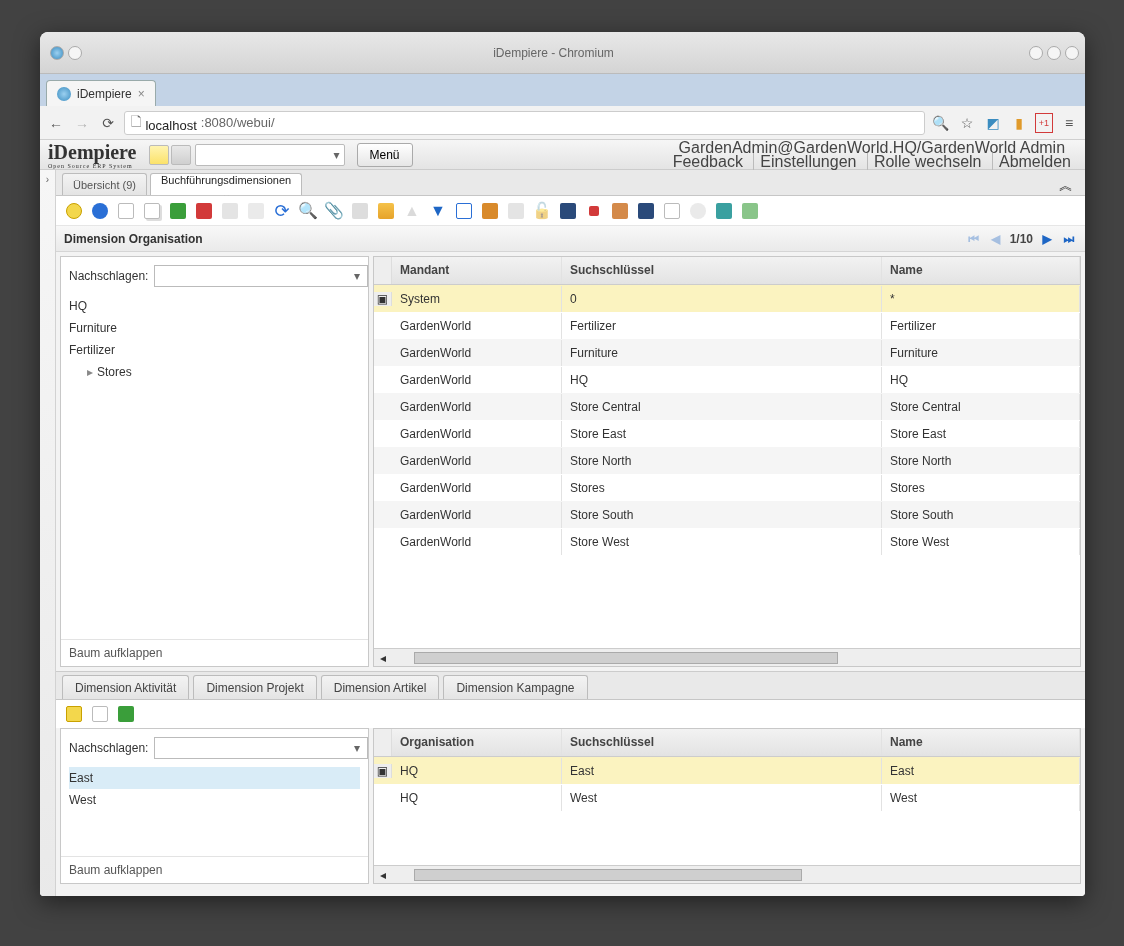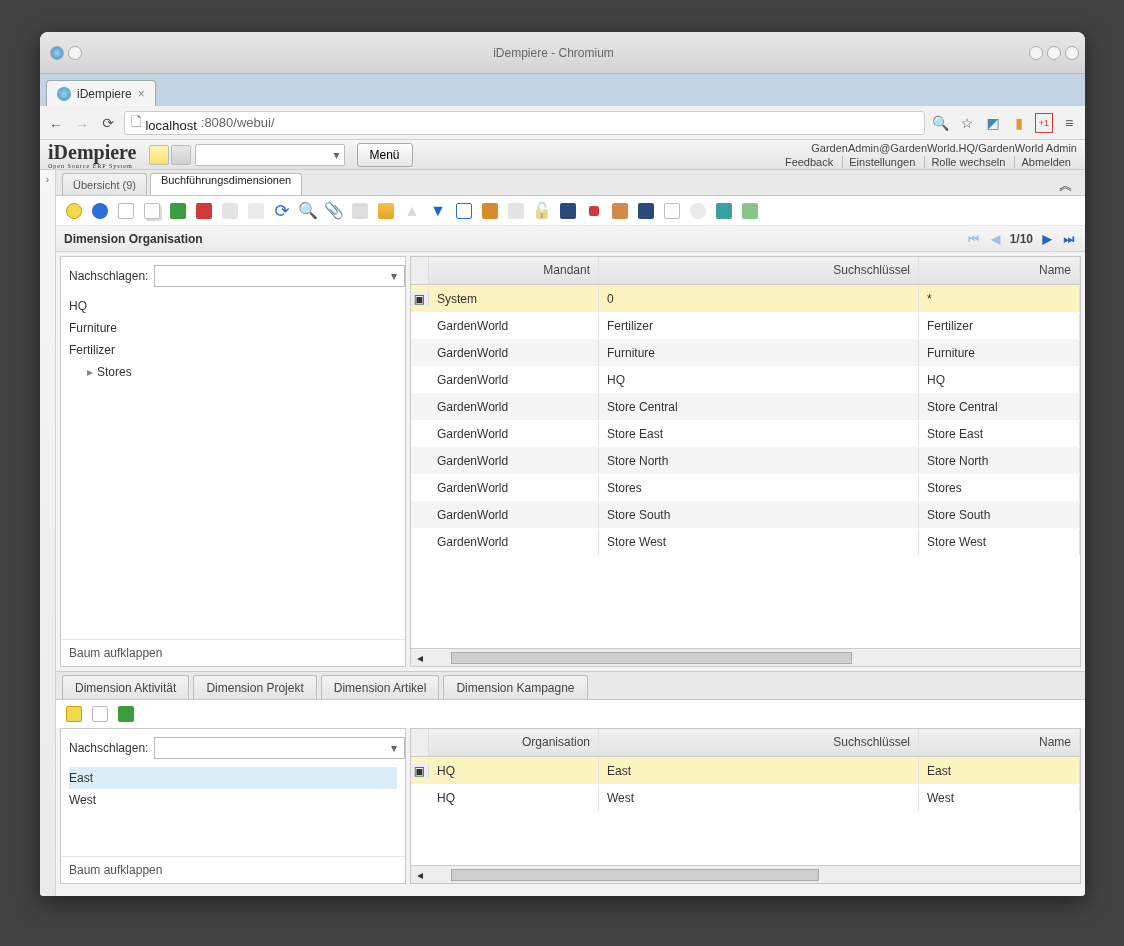--- a/index.html
+++ b/index.html
@@ -19,49 +19,49 @@
   .app-area { position: relative; height: calc(100% - 26px - 32px - 34px); background: #f3f3f3; }
   .app-header { height: 30px; background: linear-gradient(#f6f6f6,#e4e4e4); display: flex; align-items: center; padding: 0 8px; border-bottom: 1px solid #ccc; }
   .logo { font-family: Georgia, serif; font-size: 20px; font-weight: bold; color: #333; }
   .logo .sub { display: block; font-size: 6px; letter-spacing: 1px; font-weight: normal; line-height: 4px; }
   .hbtns { margin-left: 12px; display: flex; gap: 2px; }
   .hbtn { width: 20px; height: 20px; border: 1px solid #bbb; background: linear-gradient(#fff,#eee); border-radius: 2px; }
   .hbtn.yellow { background: linear-gradient(#fff4b0,#fbe26a); }
   .hbtn.gray { background: linear-gradient(#e8e8e8,#cfcfcf); }
   .search { margin-left: 4px; width: 150px; height: 22px; border: 1px solid #bbb; background: #fff; border-radius: 2px; display: flex; align-items: center; justify-content: flex-end; padding-right: 4px; }
   .menubtn { margin-left: 12px; height: 24px; padding: 0 12px; border: 1px solid #aaa; border-radius: 3px; background: linear-gradient(#fff,#e6e6e6); font-size: 12px; }
-  .user-links { margin-left: auto; text-align: right; font-size: 11px; color: #444; line-height: 14px; }
+  .user-links { margin-left: auto; text-align: center; font-size: 16px; color: #444; line-height: 14px; }
   .user-links .links span { padding: 0 6px; border-left: 1px solid #bbb; }
   .user-links .links span:first-child { border-left: none; }
   .workspace { display: flex; height: calc(100% - 30px); }
   .edge-toggle { width: 16px; background: linear-gradient(#f6f6f6,#e9e9e9); border-right: 1px solid #d2d2d2; display: flex; align-items: flex-start; justify-content: center; padding-top: 4px; font-size: 10px; color: #666; }
   .main-col { flex: 1; display: flex; flex-direction: column; overflow: hidden; }
   .wintabs { height: 26px; display: flex; align-items: flex-end; background: #e9e9e9; border-bottom: 1px solid #c6c6c6; padding-left: 6px; }
   .wintab { height: 22px; padding: 0 10px; border: 1px solid #bcbcbc; border-bottom: none; border-radius: 3px 3px 0 0; background: linear-gradient(#f3f3f3,#e4e4e4); display: flex; align-items: center; margin-right: 3px; font-size: 11px; color: #555; gap: 6px; }
   .wintab.active { background: #fff; color: #222; flex-direction: column; }
   .wintab .x { color: #888; }
   .chev-up { margin-left: auto; padding: 0 12px; color: #444; font-size: 14px; }
   .toolbar { height: 30px; display: flex; align-items: center; gap: 2px; padding: 0 6px; background: #fff; border-bottom: 1px solid #e6e6e6; }
   .tool { width: 24px; height: 24px; display: flex; align-items: center; justify-content: center; border-radius: 2px; font-size: 16px; }
   .pane-header { height: 26px; display: flex; align-items: center; padding: 0 8px; background: linear-gradient(#f8f8f8,#eaeaea); border-bottom: 1px solid #d5d5d5; font-weight: bold; font-size: 12px; color: #333; }
   .pager { margin-left: auto; display: flex; align-items: center; gap: 6px; font-size: 12px; color: #444; }
   .pager .arrow { width: 16px; height: 16px; display: flex; align-items: center; justify-content: center; color: #1e66c5; }
   .pager .arrow.dis { opacity: .35; }
   .split { flex: 1; display: flex; flex-direction: column; overflow: hidden; }
   .upper { display: flex; height: 420px; border-bottom: 1px solid #ccc; }
-  .tree-panel { width: 346px; border: 1px solid #c8c8c8; margin: 4px; display: flex; flex-direction: column; background: #fff; }
+  .tree-panel { width: 309px; border: 1px solid #c8c8c8; margin: 4px; display: flex; flex-direction: column; background: #fff; }
   .lookup-row { display: flex; align-items: center; gap: 6px; padding: 8px; }
   .lookup-row input { flex: 1; height: 22px; border: 1px solid #bbb; padding: 0 4px; background: #fff; }
   .tree-list { flex: 1; padding: 0 8px; font-size: 12px; }
   .tree-list .item { padding: 4px 0; color: #333; }
   .tree-list .item.parent::before { content: "▸"; color: #888; margin-right: 4px; }
   .tree-list .item.child { padding-left: 18px; }
   .tree-foot { padding: 6px 8px; border-top: 1px solid #e3e3e3; color: #555; }
   .grid-panel { flex: 1; margin: 4px 4px 4px 0; border: 1px solid #c8c8c8; background: #fff; display: flex; flex-direction: column; position: relative; }
-  .ghead { display: flex; height: 28px; background: linear-gradient(#f2f2f2,#e3e3e3); border-bottom: 1px solid #ccc; font-weight: normal; font-size: 12px; color: #444; text-align: right; }
+  .ghead { display: flex; height: 28px; background: linear-gradient(#f2f2f2,#e3e3e3); border-bottom: 1px solid #ccc; font-weight: bold; font-size: 12px; color: #444; }
   .ghead .cell, .grow .cell { padding: 6px 8px; border-right: 1px solid #e2e2e2; overflow: hidden; white-space: nowrap; }
   .grows { flex: 1; overflow: auto; }
   .grow { display: flex; height: 27px; align-items: center; font-size: 12px; }
   .grow:nth-child(odd) { background: #f5f5f5; }
   .grow.sel { background: #fbf3c0; }
   .selmark { width: 18px; display: flex; align-items: center; justify-content: center; background: #eee; border-right: 1px solid #ddd; }
   .c-mandant { width: 170px; }
   .c-key { width: 320px; }
   .c-name { flex: 1; }
   .hscroll { height: 18px; background: #eee; border-top: 1px solid #ccc; display: flex; align-items: center; }

